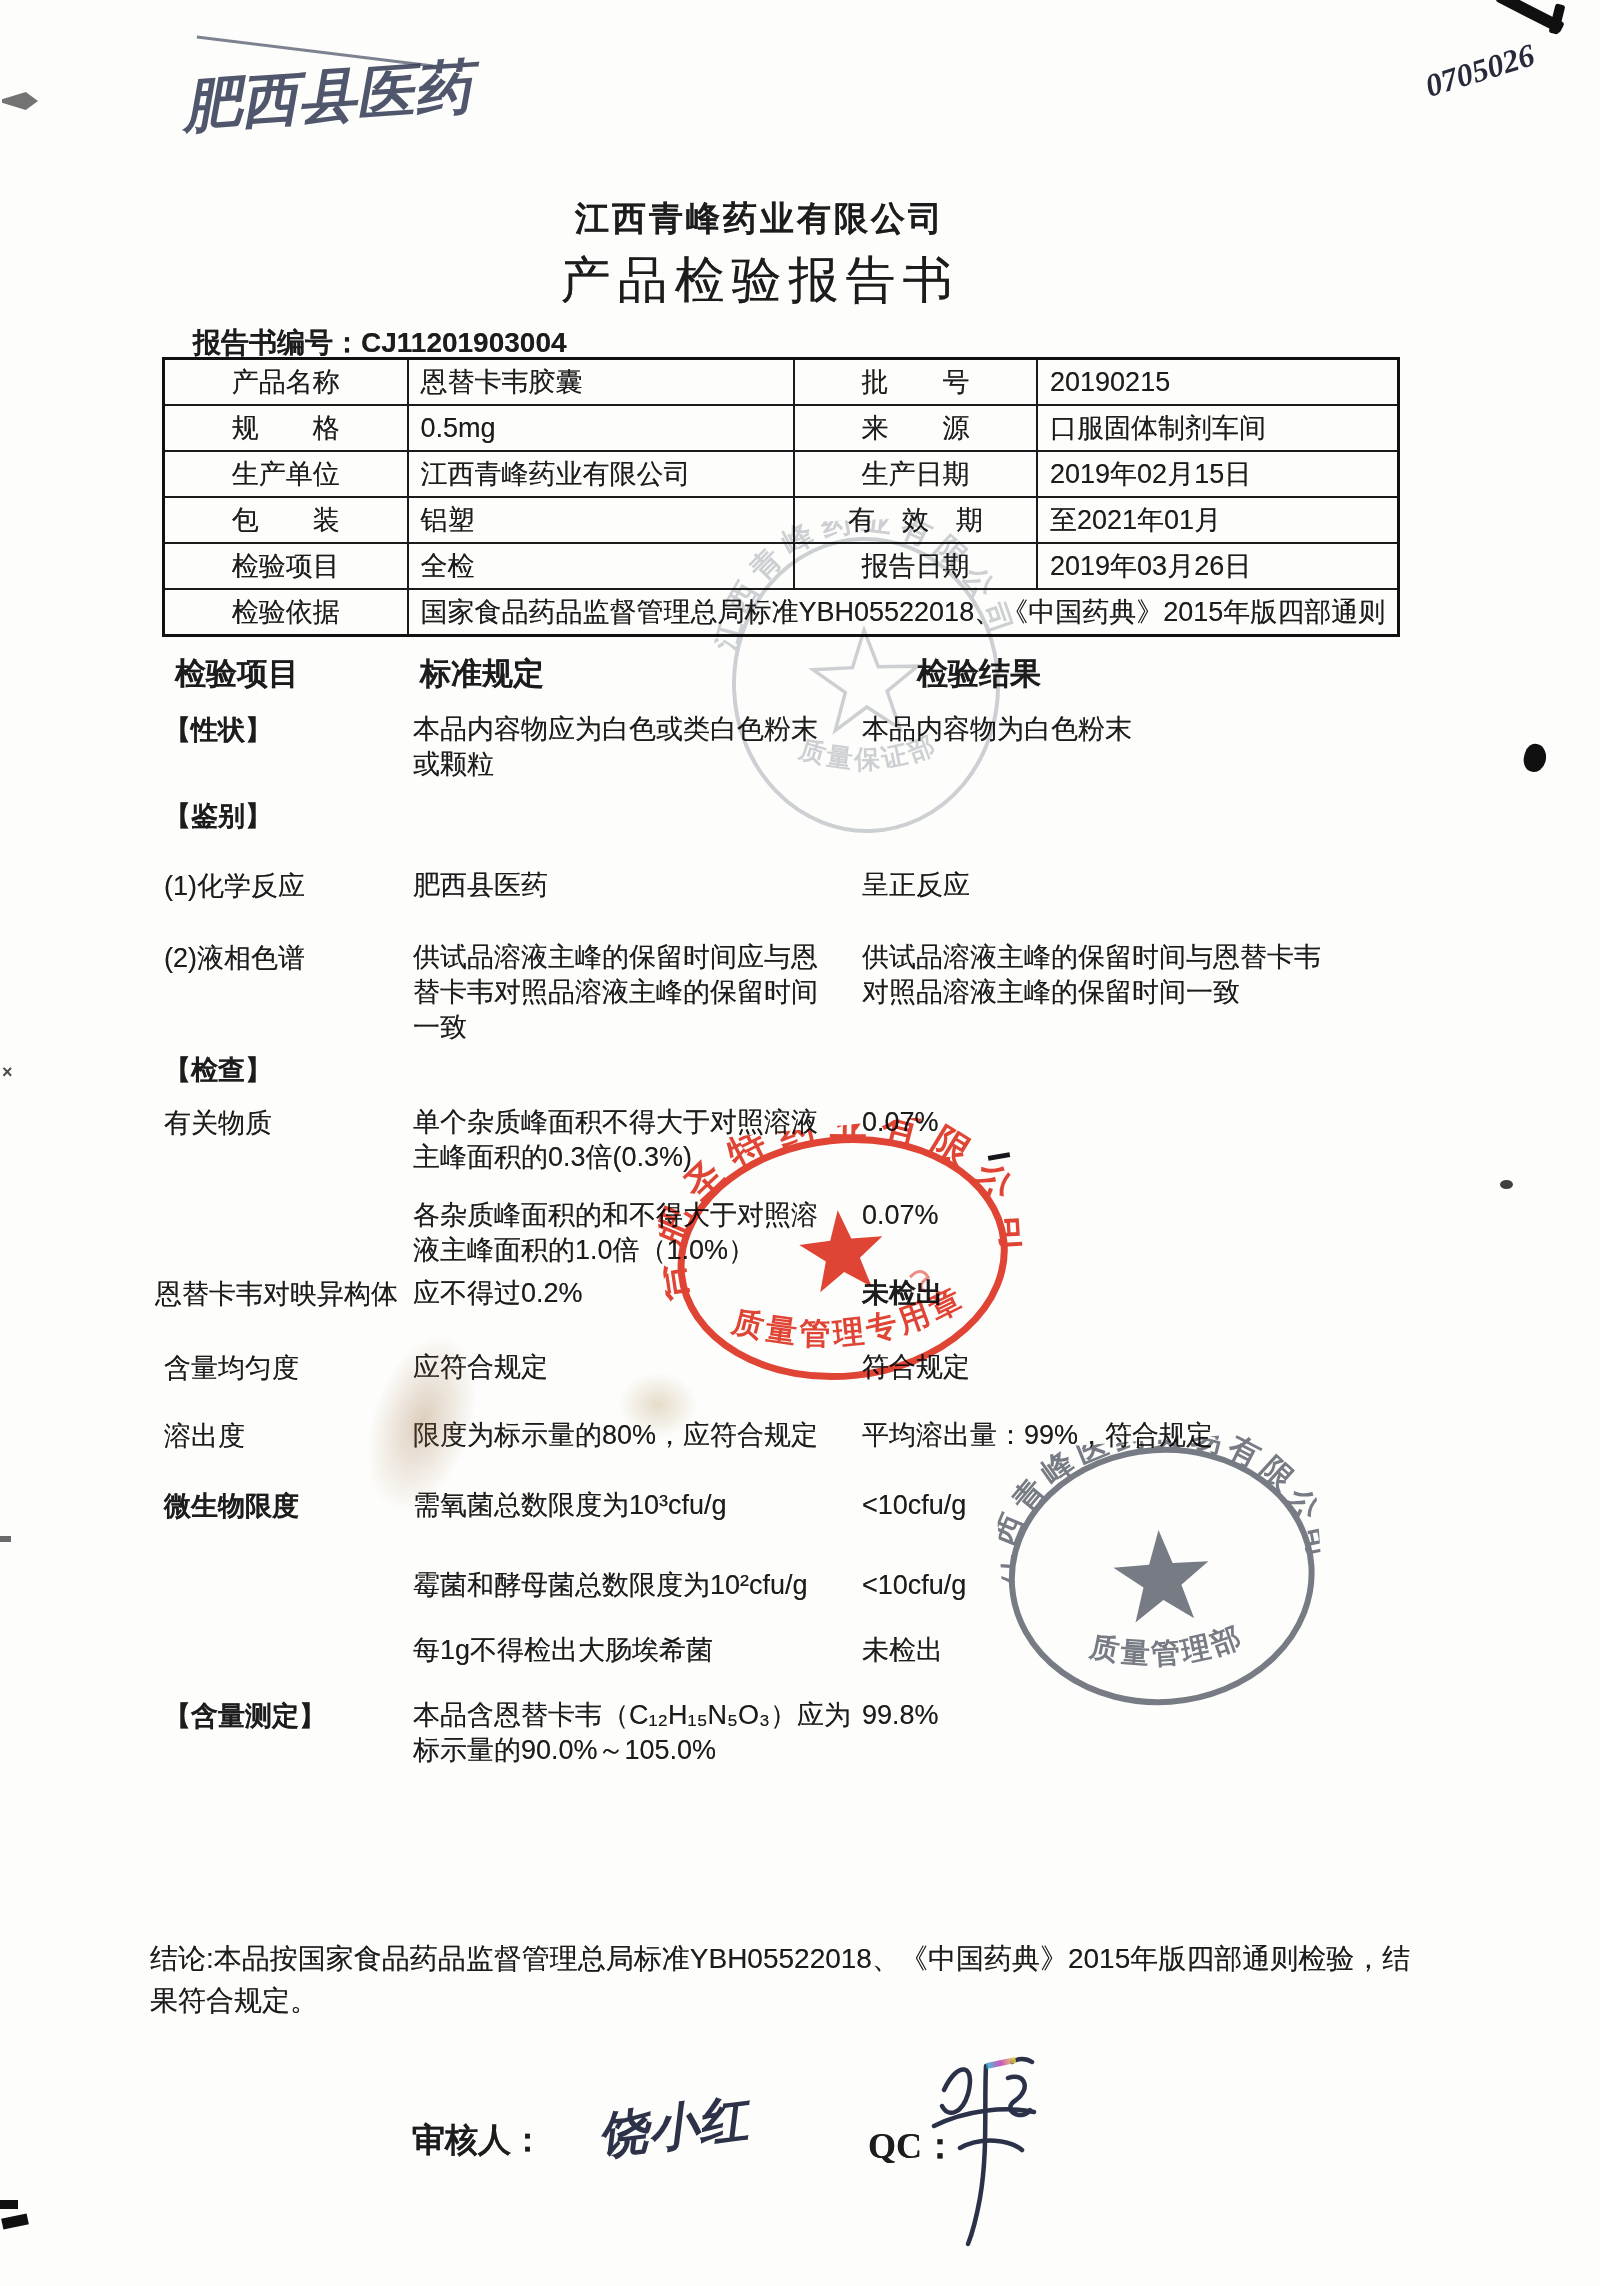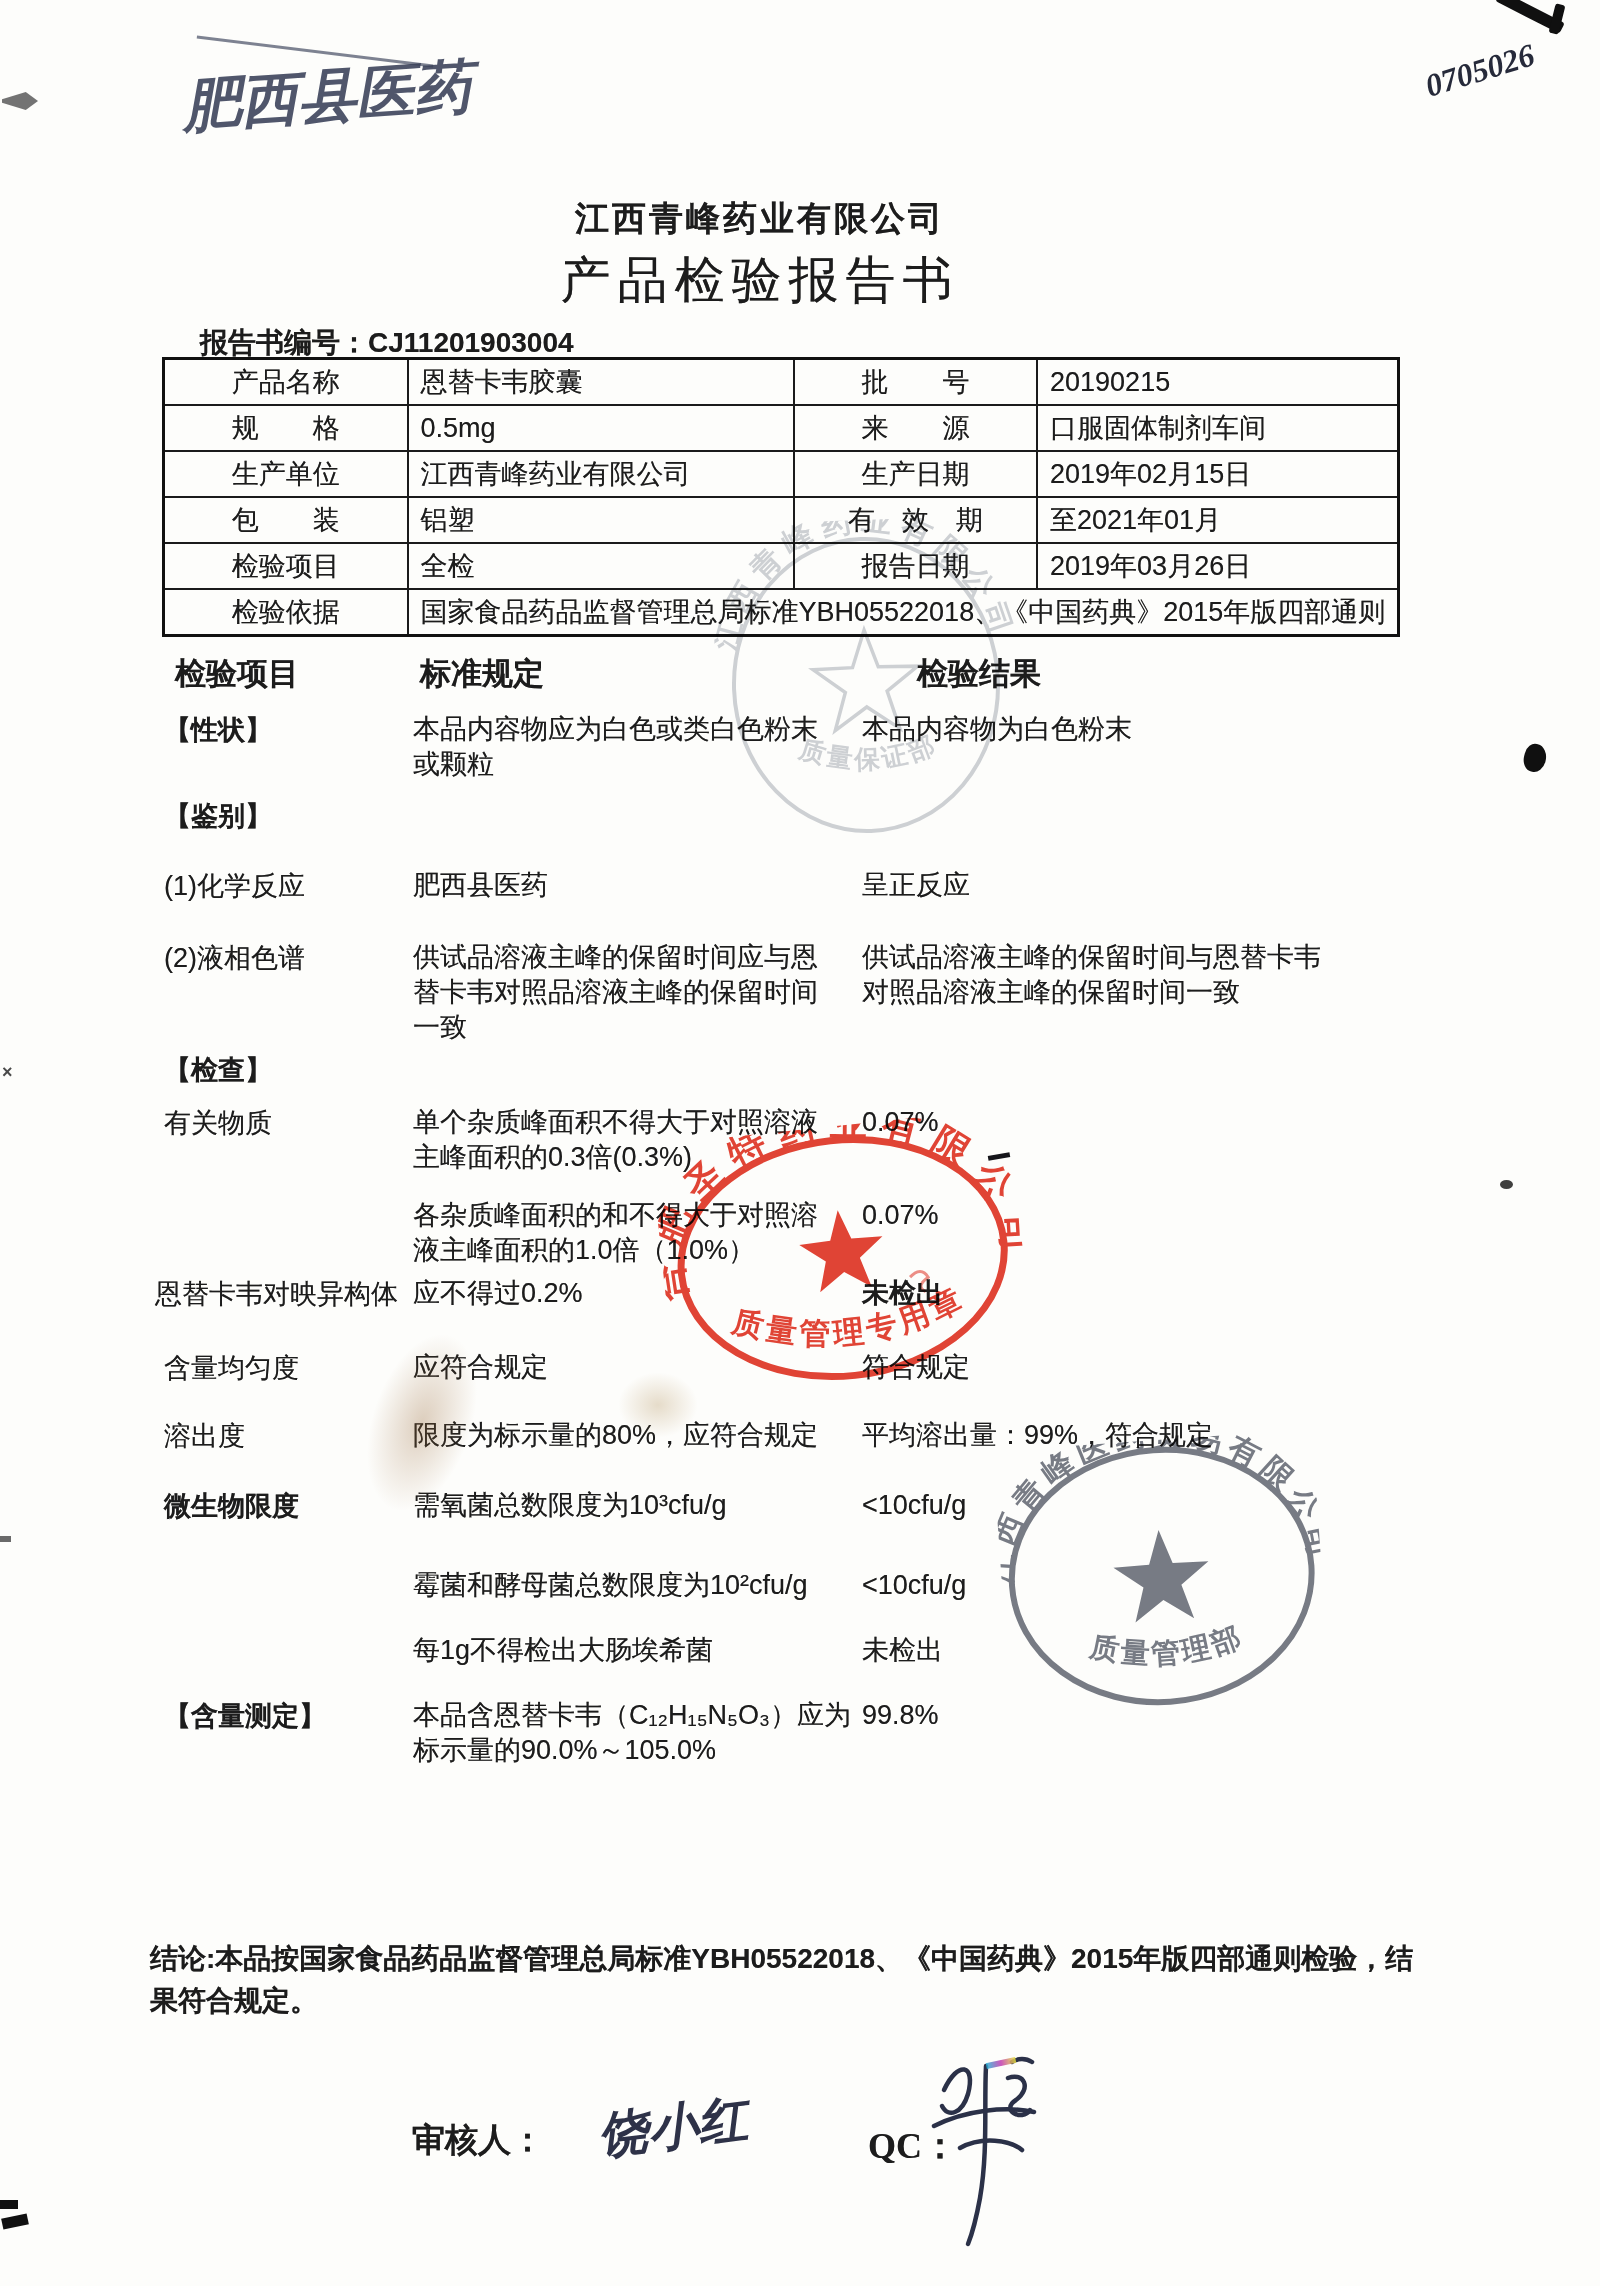--- a/index.html
+++ b/index.html
@@ -25,21 +25,21 @@
   }
   table.info{border:3px solid #111;}
   td.lbl{text-align:center;font-weight:600;}
   
   .insp-head{top:653px;font-size:31px;font-weight:700;}
   .insp-row .item{position:absolute;left:164px;top:0;font-size:27px;font-weight:600;white-space:nowrap;}
   .insp-row .spec{position:absolute;left:413px;top:0;width:460px;font-size:27px;font-weight:500;line-height:35px;white-space:pre-line;}
   .insp-row .result{position:absolute;left:862px;top:0;width:480px;font-size:27px;font-weight:500;line-height:35px;white-space:pre-line;}
   .insp-row{position:absolute;left:0;width:100%;height:0;}
   
-  .conclusion{left:150px;top:1938px;width:1330px;font-size:28px;font-weight:700;line-height:42px;white-space:pre-line;}
+  .conclusion{left:150px;top:1938px;width:1330px;font-size:28px;font-weight:400;line-height:42px;white-space:pre-line;}
   .rev-label{left:412px;top:2118px;font-size:33px;font-weight:700;}
   .rev-sig{left:598px;top:2094px;font-size:50px;font-style:italic;font-weight:600;color:#2e3248;transform:rotate(-7deg);font-family:"Liberation Serif","DejaVu Serif",serif;}
   .qc-label{left:868px;top:2122px;font-size:36px;font-weight:600;font-family:"Liberation Serif","DejaVu Serif",serif;}
   
   .hw{font-family:"Liberation Serif","DejaVu Serif",serif;font-style:italic;}
   .hw-top-left{left:182px;top:58px;font-size:58px;font-weight:600;color:#394058;transform:rotate(-4deg);opacity:.88;}
   .hw-top-right{left:1424px;top:52px;font-size:32px;font-weight:600;color:#262a3a;transform:rotate(-17deg);}
   
   .stamp{mix-blend-mode:multiply;}
   .stamp-faded{left:716px;top:520px;opacity:.42;transform:rotate(-2deg);}
@@ -54,21 +54,21 @@
 
 <div class="page">
 
   <div class="abs hw hw-top-left">肥西县医药</div>
   <div class="abs" style="left:196px;top:50px;width:238px;height:3px;background:#394058;opacity:.65;transform:rotate(7deg);"></div>
   <div class="abs hw hw-top-right">0705026</div>
 
   <div class="abs scan-text company-title">江西青峰药业有限公司</div>
   <div class="abs scan-text report-title">产品检验报告书</div>
 
-  <div class="abs scan-text num-line" style="left:200px;text-align:center;">
+  <div class="abs scan-text num-line" style="left:193px;text-align:center;">
     <span>报告书编号：</span><span>CJ11201903004</span>
   </div>
 
   <table class="info scan-text">
     <colgroup>
         <col style="width:244px">
         <col style="width:375px">
         <col style="width:236px">
         <col style="width:351px">
       </colgroup>

